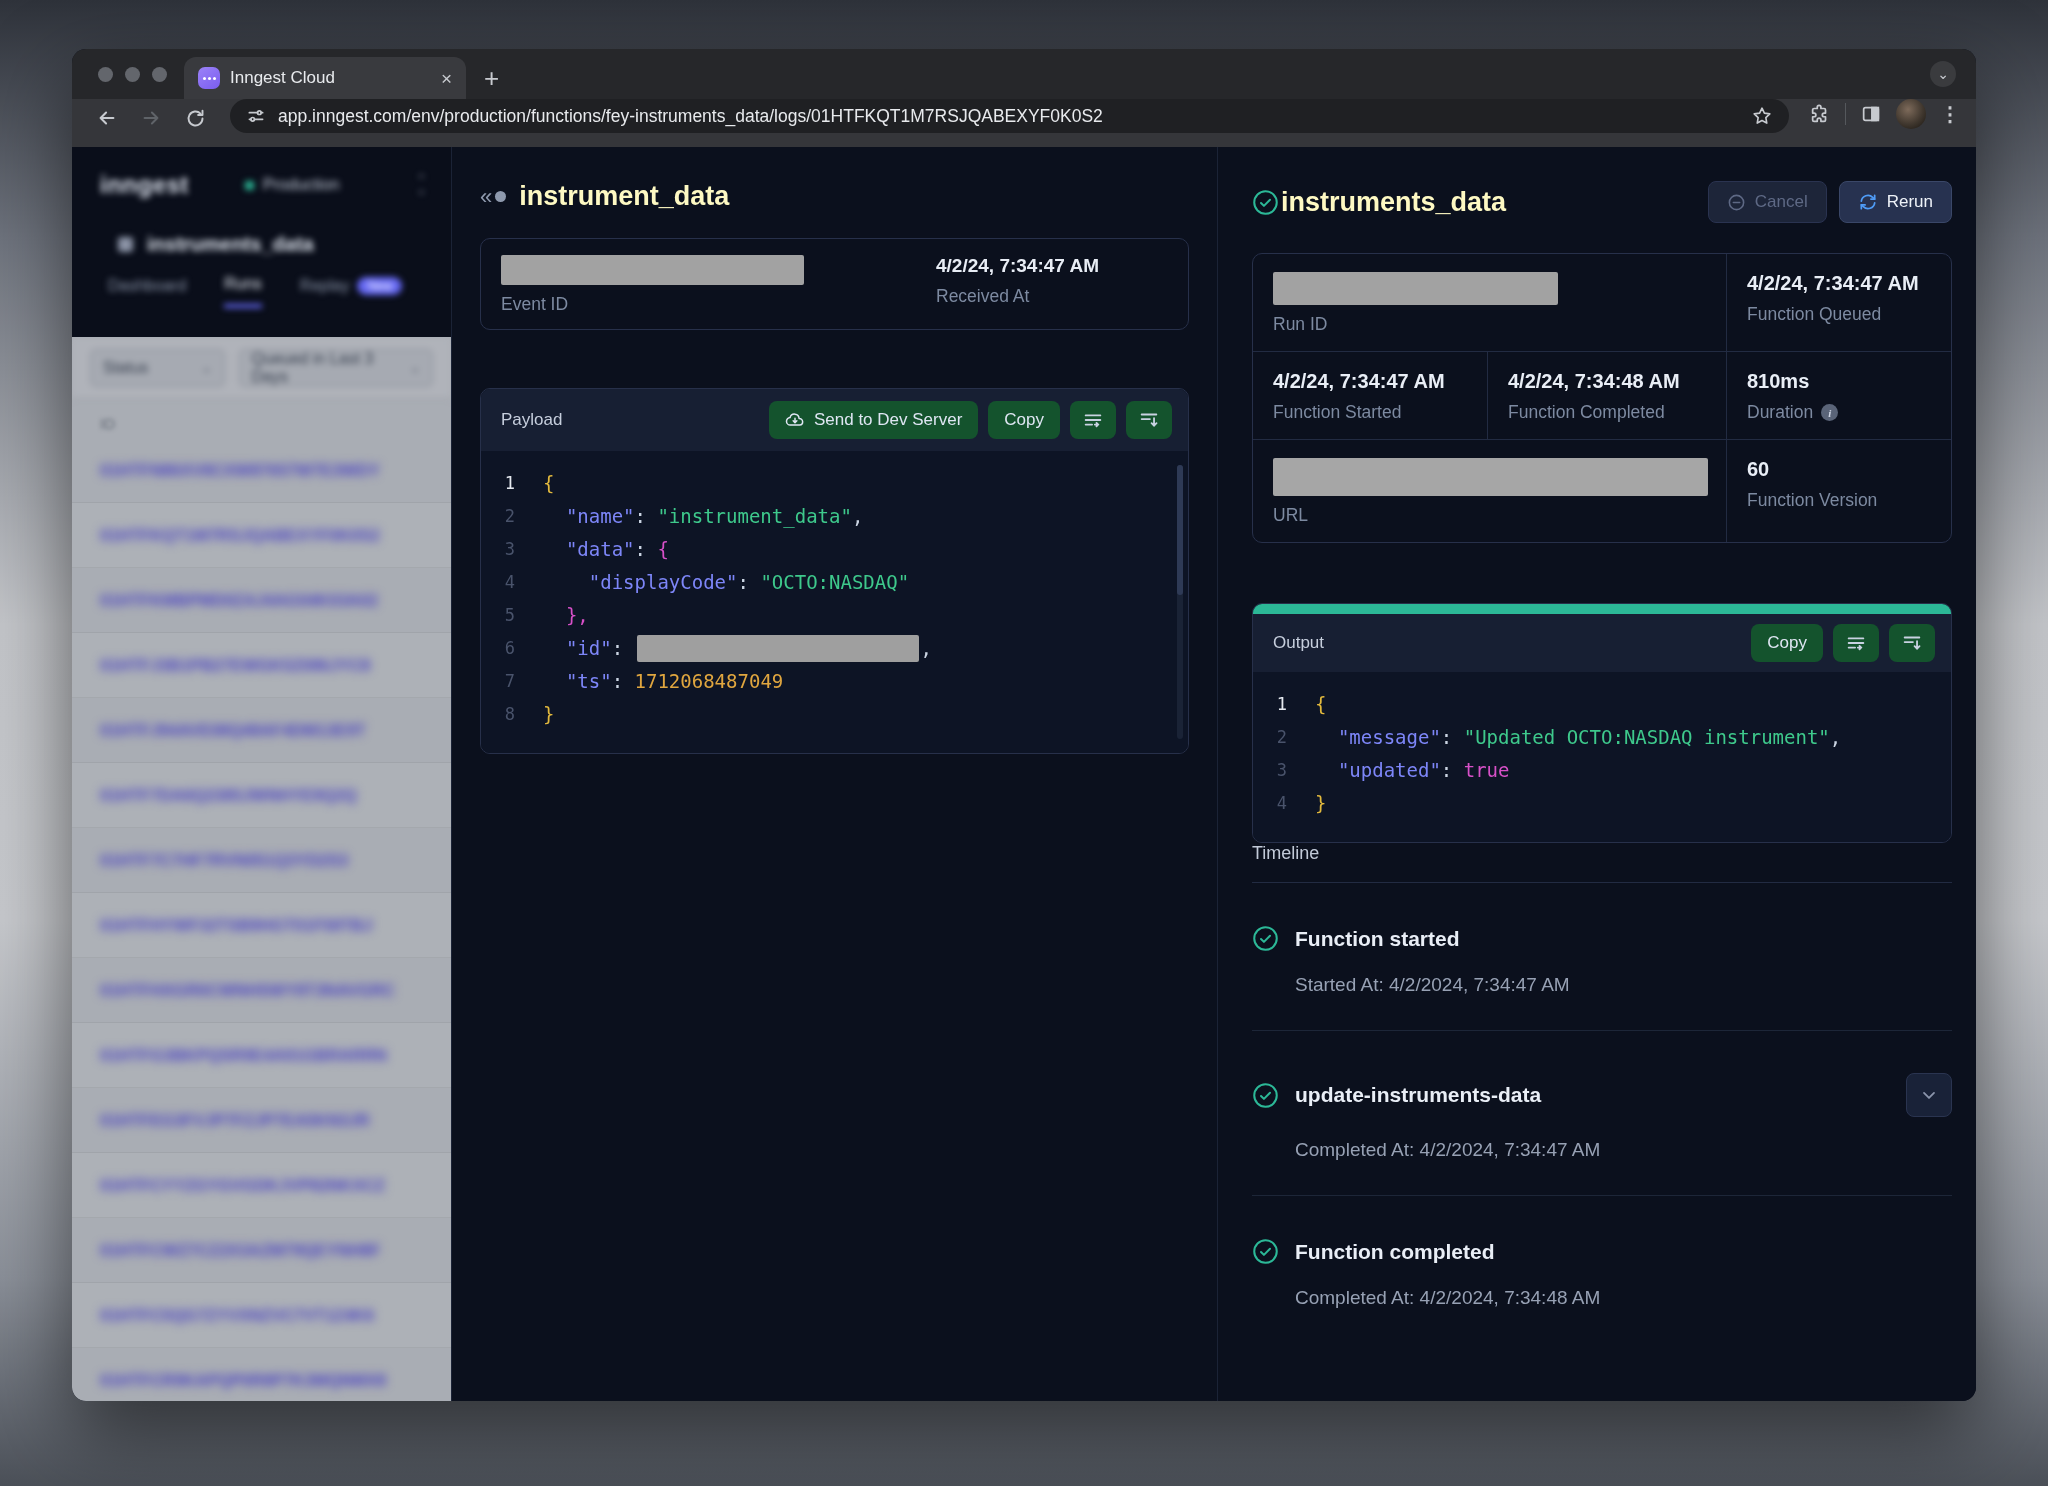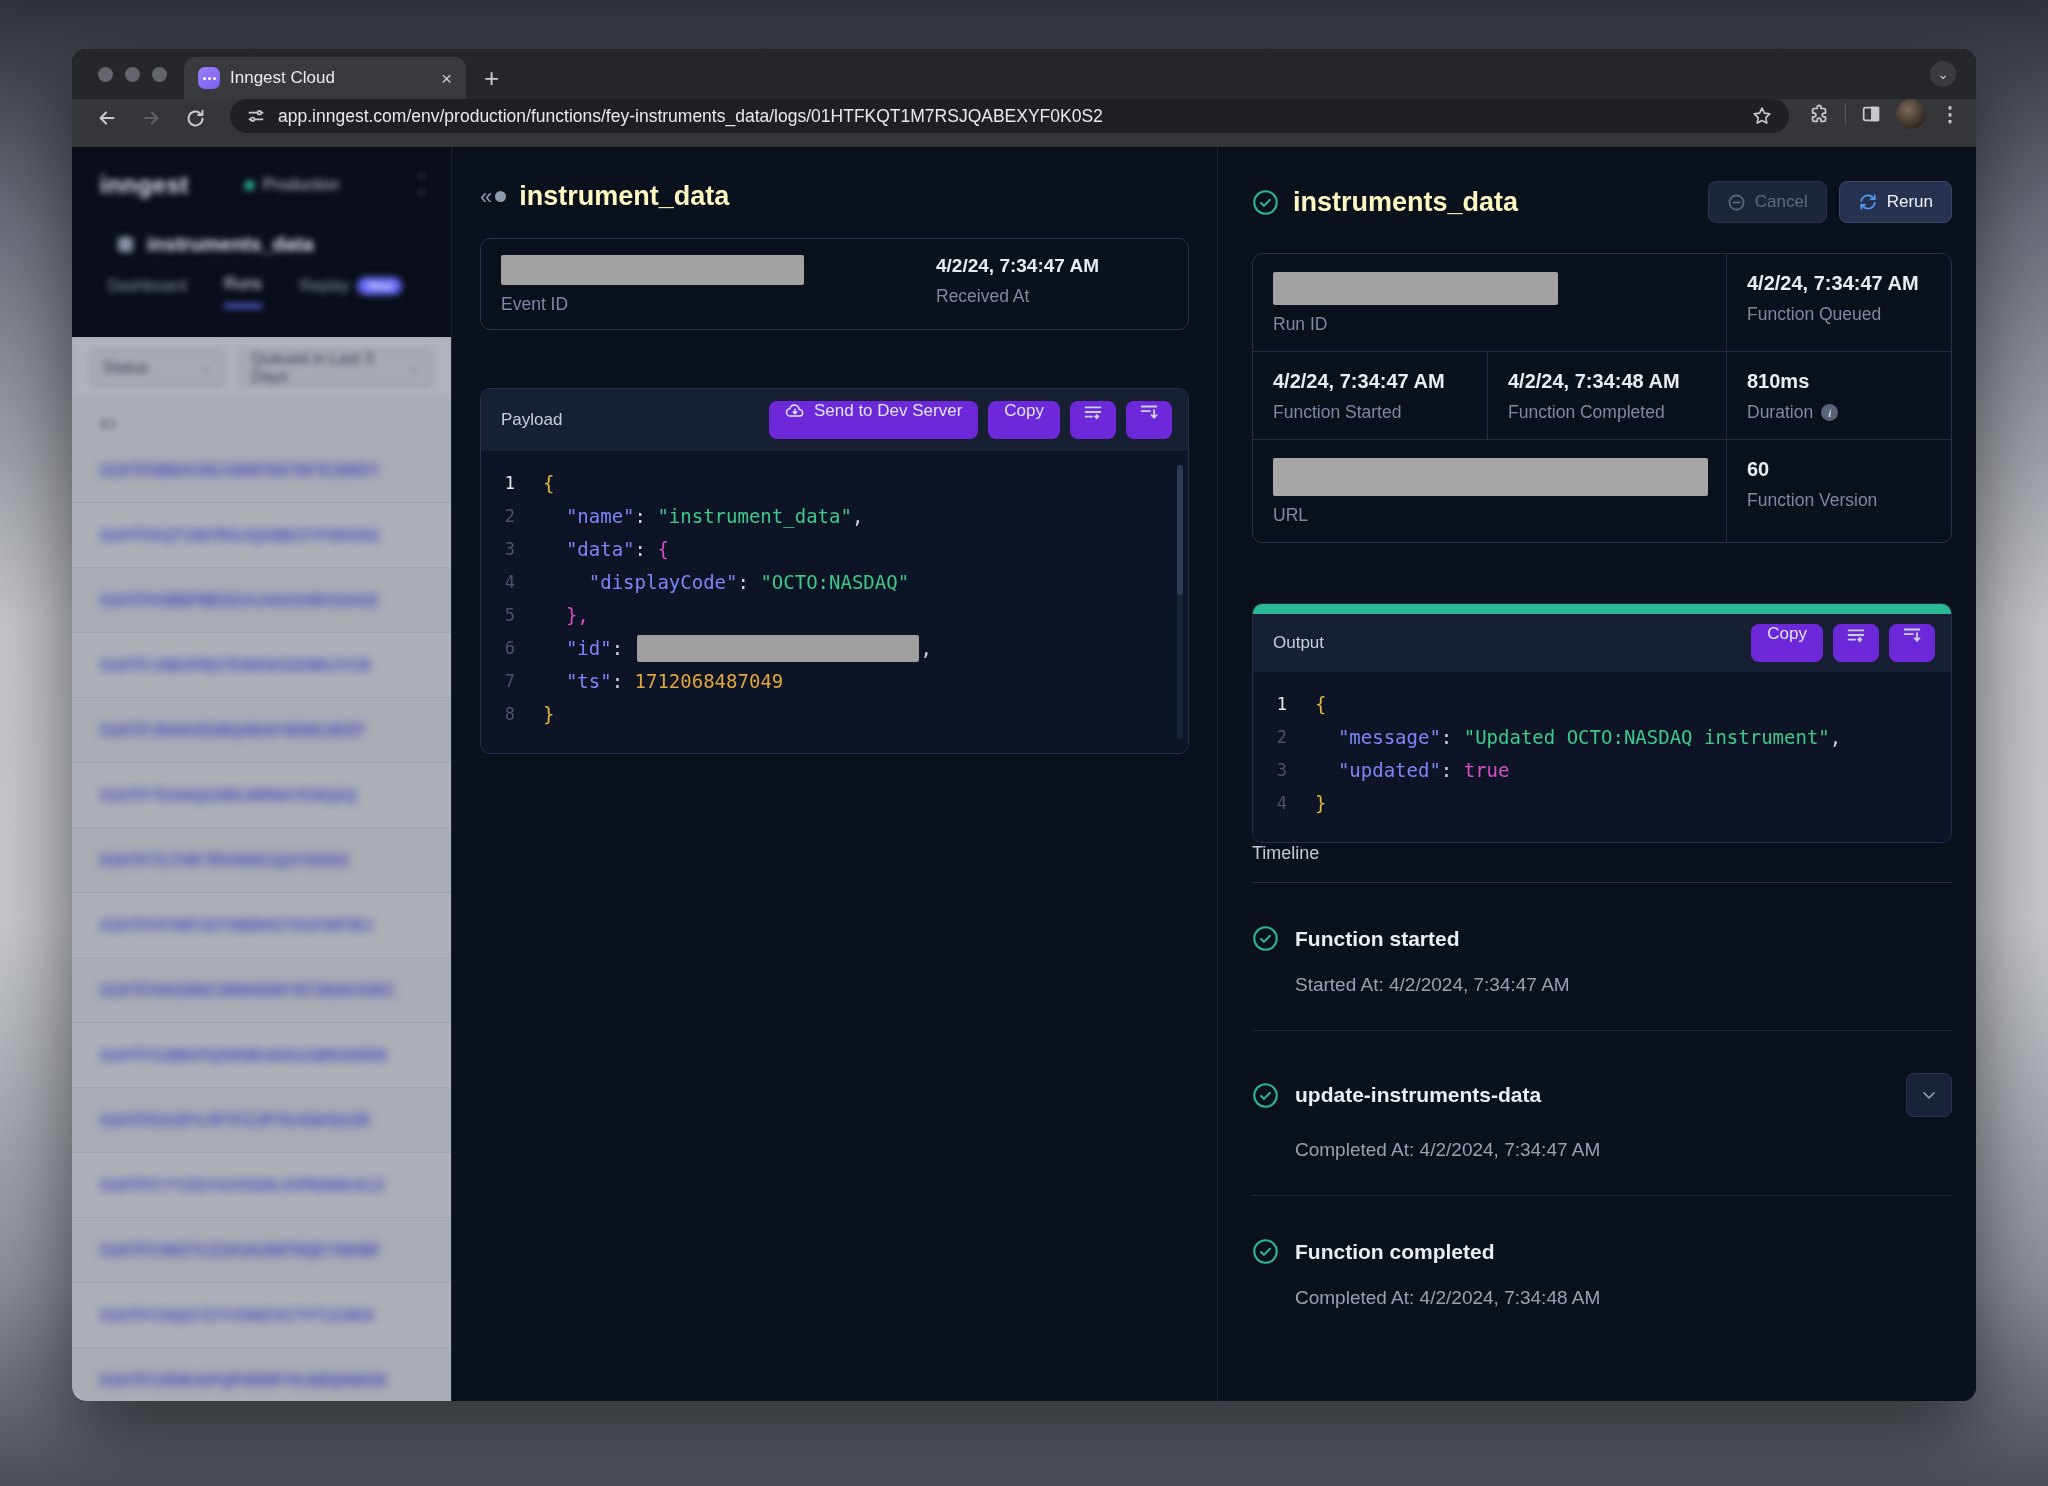--- a/index.html
+++ b/index.html
@@ -75,38 +75,38 @@
   .event-glyph{ color:#8e99ad; font-size:22px; display:flex; align-items:center; gap:3px;}
   .event-glyph .dot{ width:11px; height:11px; background:#8e99ad; border-radius:50%; display:inline-block;}
   .card{ border:1px solid #27304a; border-radius:10px;}
   .event-card{ margin-top:26px; display:grid; grid-template-columns:1fr 232px; padding:16px 20px 14px;}
   .redact{ background:#a2a2a2; border-radius:2px; display:block;}
   .cell-label{ color:#7d8aa1; font-size:17.5px; margin-top:9px; display:flex; align-items:center; gap:8px;}
   .cell-value{ color:#e8edf5; font-size:19px; font-weight:600;}
   .payload-card{ margin-top:58px; overflow:hidden;}
   .code-head{ height:62px; background:#171f33; display:flex; align-items:center; padding:0 16px 0 20px; gap:10px;}
   .code-head-title{ color:#c6cedd; font-size:17px; margin-right:auto;}
-  .btn{ background:#6d28d9; border:none; border-radius:8px; color:#dfe6f3; font-size:17px;
-        height:38px; padding:0 16px; display:flex; gap:9px;
+  .btn{ background:#14532d; border:none; border-radius:8px; color:#dfe6f3; font-size:17px;
+        height:38px; padding:0 16px; display:flex; align-items:center; gap:9px;
         font-family:"Liberation Sans", sans-serif;}
   .iconbtn{ width:46px; padding:0; justify-content:center;}
   .code-area{ background:#0d1425; padding:16px 0 22px; position:relative;}
   .code-line{ display:flex; line-height:33px;}
   .ln{ width:62px; text-align:right; padding-right:28px; color:#49536b;
        font-family:"DejaVu Sans Mono", monospace; font-size:17px; flex-shrink:0;}
   .ln.active{ color:#e5e9f0;}
   .code-content{ font-family:"DejaVu Sans Mono", monospace; font-size:19px; color:#cbd5e3; white-space:pre; display:flex; align-items:center;}
   .tk-y{ color:#e2b93d;} .tk-m{ color:#d750c8;} .tk-bool{ color:#d750c8;}
   .tk-key{ color:#7d86f8;} .tk-str{ color:#3ec98c;} .tk-num{ color:#e0a63f;} .tk-p{ color:#cbd5e3;}
   .code-redact{ background:#9f9f9f; border-radius:2px; height:27px; display:inline-block; margin:0 2px; align-self:center;}
   .scroll-track{ position:absolute; right:5px; top:14px; bottom:14px; width:6px; background:#1a2336; border-radius:3px;}
   .scroll-thumb{ position:absolute; right:5px; top:14px; width:6px; height:130px; background:#2e3a56; border-radius:3px;}
   
   .run-panel{ flex:1; padding:0 24px 0 34px; overflow:hidden;}
-  .run-head{ margin-top:34px; display:flex; align-items:center; gap:14px;}
+  .run-head{ margin-top:34px; display:flex; align-items:center; gap:2px;}
   .run-head .actions{ margin-left:auto; display:flex; gap:12px;}
   .btn-cancel{ height:42px; border-radius:8px; background:#1d2539; border:1px solid #2a3350;
                color:#5e6985; font-size:17px; padding:0 18px; display:flex; align-items:center; gap:9px;
                font-family:"Liberation Sans", sans-serif;}
   .btn-rerun{ height:42px; border-radius:8px; background:#273250; border:1px solid #3a4768;
               color:#eef2f8; font-size:17px; padding:0 18px; display:flex; align-items:center; gap:9px;
               font-family:"Liberation Sans", sans-serif;}
   .details-card{ margin-top:30px;}
   .d-row{ display:grid; border-bottom:1px solid #222b42;}
   .d-row:last-child{ border-bottom:none;}

